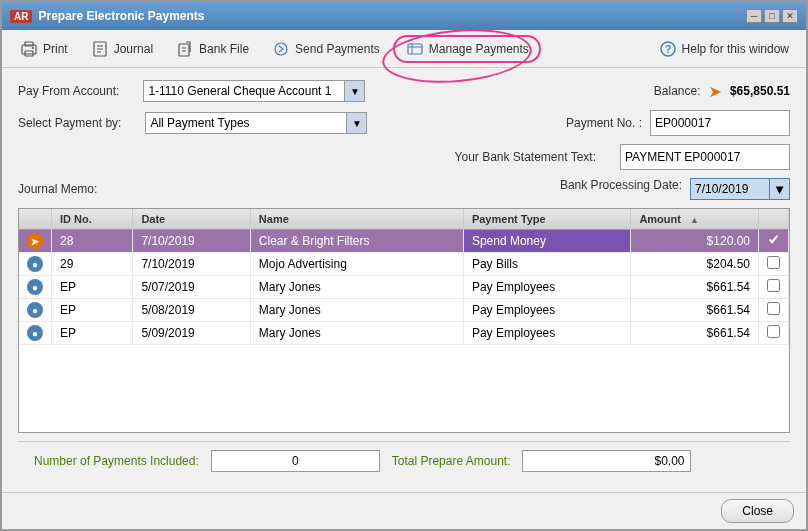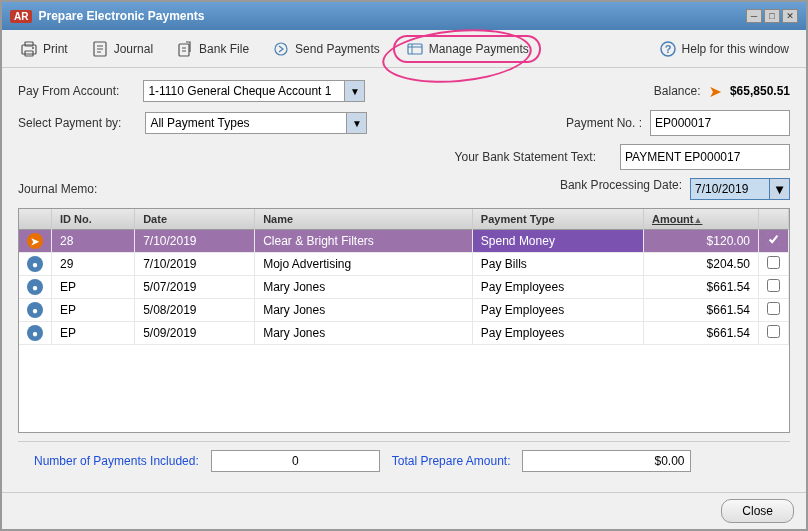--- a/index.html
+++ b/index.html
@@ -276,40 +276,39 @@
     .row-icon.orange { background: #e87000; }
 
     .checkbox-cell {
       text-align: center;
       width: 20px;
     }
 
     .amount-sort {
       display: flex;
       align-items: flex-end;
-      gap: 0;
-      text-decoration: underline;
+      gap: 9px;
     }
 
     .sort-icon {
       font-size: 9px;
       color: #666;
     }
 
     .footer {
       padding: 8px 16px;
       display: flex;
       align-items: center;
       gap: 12px;
       border-top: 1px solid #ccc;
     }
 
     .footer-label {
       font-size: 12px;
-      color: #1d4ed8;
+      color: #4d7c0f;
     }
 
     .footer-value {
       border: 1px solid #999;
       background: white;
       padding: 2px 6px;
       font-size: 12px;
       height: 22px;
       min-width: 50px;
       text-align: center;

